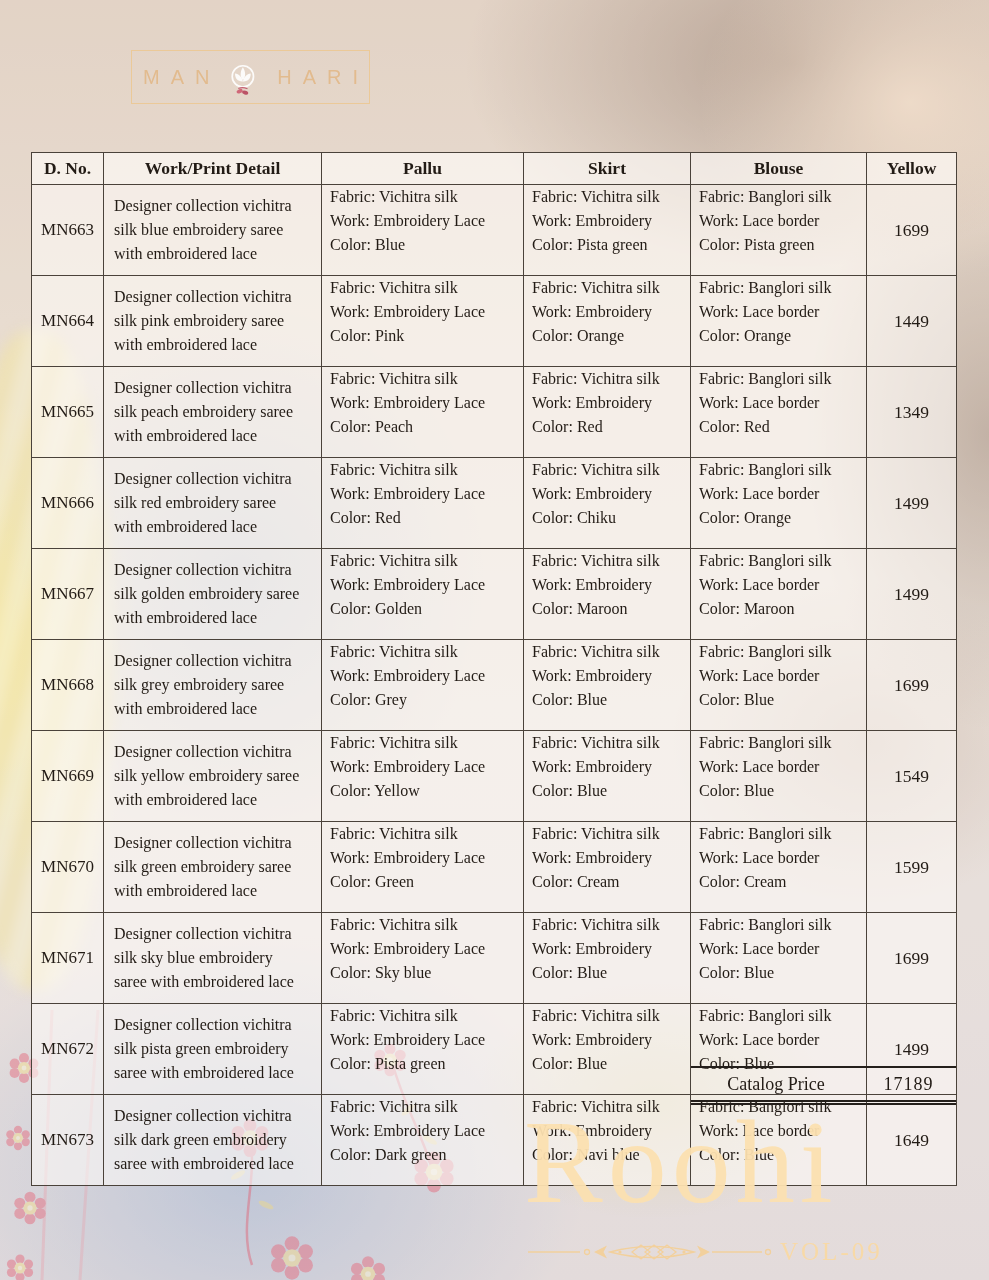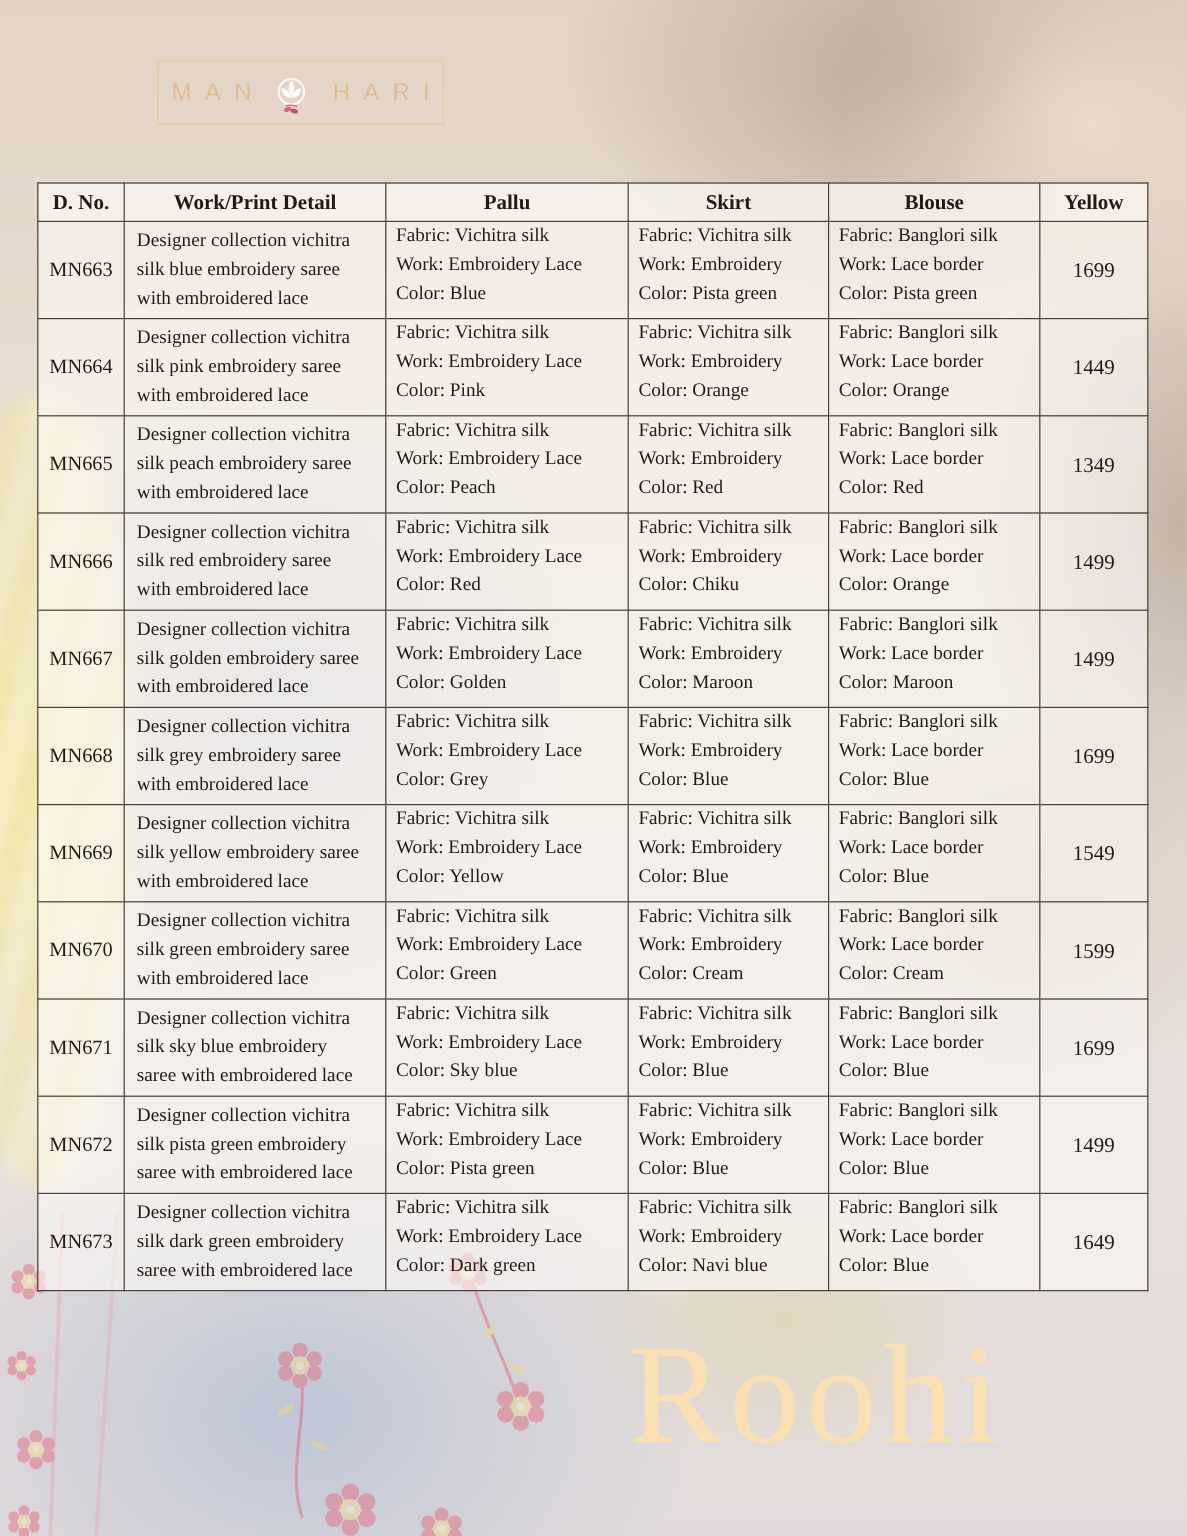--- a/index.html
+++ b/index.html
@@ -39,21 +39,21 @@
   table.catalog{position:absolute;left:31px;top:152px;width:925px;height:858px;
     border-collapse:collapse;table-layout:fixed;color:#221b15;}
   .catalog th,.catalog td{border:1px solid #4a423a;background:rgba(253,250,246,0.60);
     overflow:hidden;}
   .catalog thead tr{height:32px;}
   .catalog th{font-size:17.5px;font-weight:bold;background:rgba(253,250,247,0.68);}
   .catalog td{font-size:17px;vertical-align:middle;padding:0 8px;}
   td.dno{text-align:center;white-space:nowrap;padding:0 2px;}
   td.detail{padding:0 4px 0 10px;}
   td.detail .dl{font-size:16px;line-height:24px;white-space:nowrap;}
-  td.spec{padding:0 3px 8px 8px;}
+  td.spec{padding:0 3px 18px 8px;}
   td.spec .line{font-size:16px;line-height:24px;white-space:nowrap;}
   td.price{text-align:center;font-size:17.5px;padding:0 2px;}
 
   
   .summary{position:absolute;left:691px;top:1066px;width:265px;height:32px;
     border-top:2px solid #241f1b;border-bottom:5px double #241f1b;
     display:flex;align-items:center;color:#221b15;}
   .summary .lbl{width:170px;text-align:center;font-size:18px;}
   .summary .val{width:95px;text-align:center;font-size:18px;letter-spacing:1px;}
 
@@ -412,16 +412,39 @@
       <td class="spec">
         <div class="line"><span>Fabric:</span> <span>Banglori silk</span></div>
         <div class="line"><span>Work:</span> <span>Lace border</span></div>
         <div class="line"><span>Color:</span> <span>Blue</span></div>
       </td>
       <td class="price">1649</td>
     </tr>
   </tbody>
   </table>
 
+  <div class="summary">
+    <span class="lbl">Catalog Price</span>
+    <span class="val">17189</span>
+  </div>
 
   <div class="roohi">Roohi</div>
+  <div class="vol-row">
+    <svg width="248" height="22" viewBox="0 0 248 22">
+      <g stroke="#f3d09a" fill="none" stroke-width="1.3">
+        <line x1="0" y1="11" x2="52" y2="11"></line>
+        <circle cx="59" cy="11" r="2.5"></circle>
+        <path d="M66 11 L79 4.5 L75.5 11 L79 17.5 Z" fill="#f3d09a" stroke="none"></path>
+        <path d="M82 11 Q124 0 166 11 Q124 22 82 11 Z"></path>
+        <circle cx="92" cy="11" r="1.6" fill="#f3d09a" stroke="none"></circle>
+        <circle cx="156" cy="11" r="1.6" fill="#f3d09a" stroke="none"></circle>
+        <path d="M104 11 L113 4 L122 11 L113 18 Z"></path>
+        <path d="M117 11 L126 4 L135 11 L126 18 Z"></path>
+        <path d="M130 11 L139 4 L148 11 L139 18 Z"></path>
+        <path d="M182 11 L169 4.5 L172.5 11 L169 17.5 Z" fill="#f3d09a" stroke="none"></path>
+        <line x1="184" y1="11" x2="234" y2="11"></line>
+        <circle cx="240" cy="11" r="2.5"></circle>
+      </g>
+    </svg>
+    <span class="vol">VOL-09</span>
+  </div>
 
 </div>
 
 </body></html>

